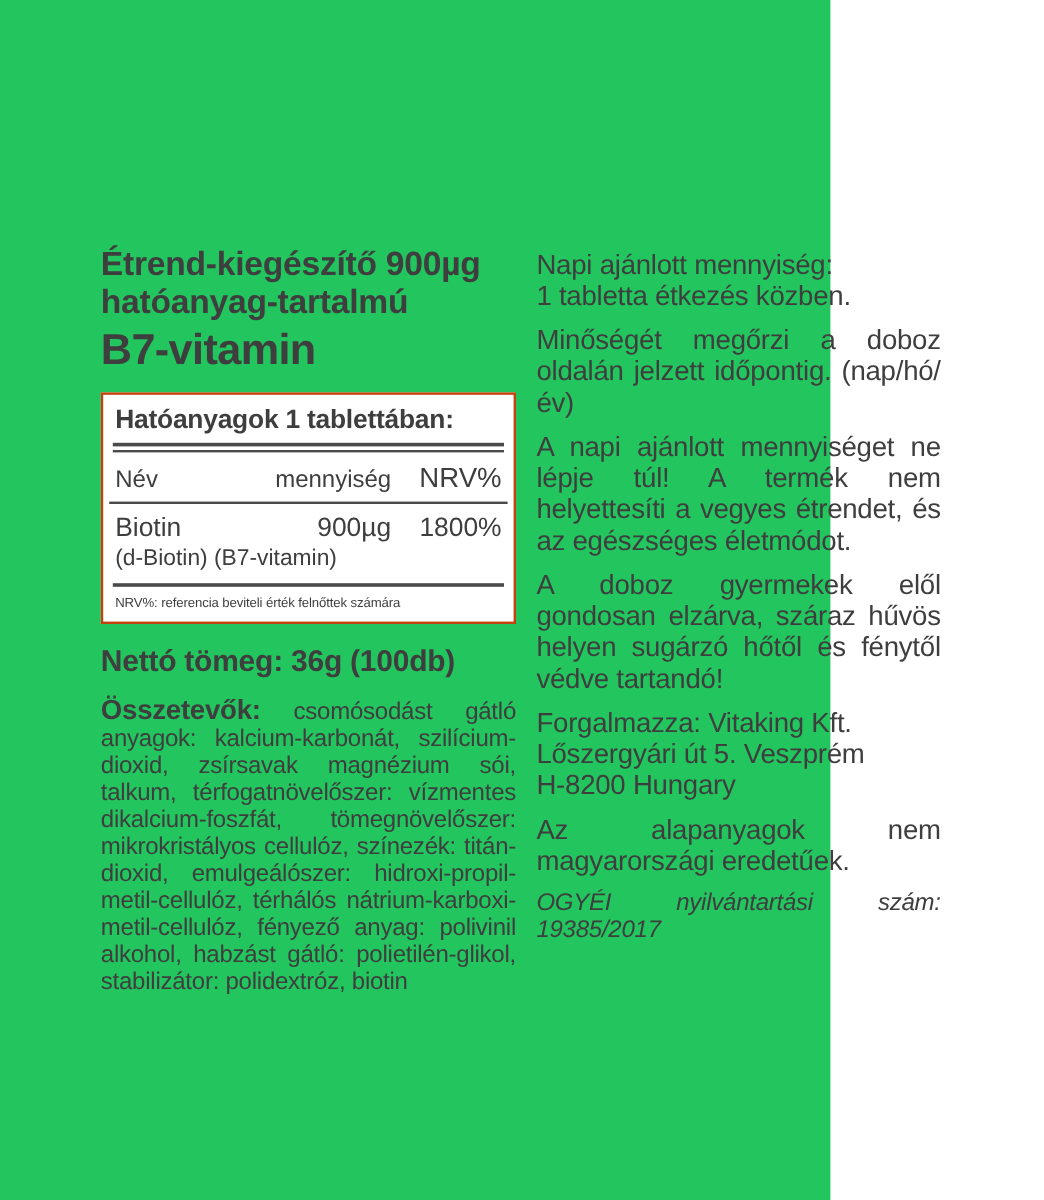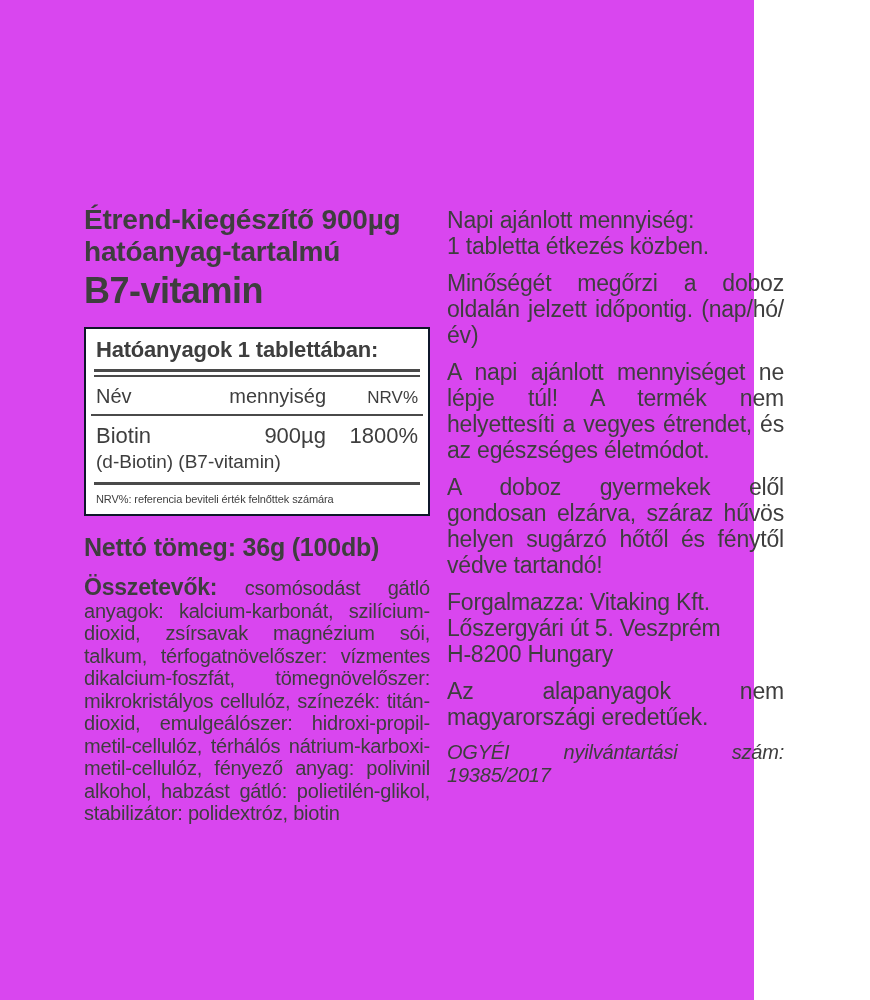--- a/index.html
+++ b/index.html
@@ -8,21 +8,21 @@
     background: #ffffff;
   }
   body {
     width: 870px;
     height: 1000px;
     font-family: "Liberation Sans", sans-serif;
     color: #3e3e3e;
     position: relative;
     overflow: hidden;
   }
-  .sheet { position: relative; width: 754px; height: 1000px; background: #d946ef; }
+  .sheet { position: relative; width: 692px; height: 1000px; background: #22c55e; }
 
   .col { position: absolute; }
   .col.left  { left: 84px;  top: 204px; width: 346px; }
   .col.right { left: 447px; top: 207px; width: 337px; }
 
   
   .headline {
     font-size: 28px;
     font-weight: bold;
     line-height: 32px;
@@ -31,21 +31,21 @@
   .product-name {
     font-size: 36px;
     font-weight: bold;
     line-height: 40px;
     margin-top: 3px;
     letter-spacing: -0.5px;
   }
 
   .ing-table {
     margin-top: 16px;
-    border: 2px solid #0f172a;
+    border: 2px solid #c2410c;
     background: #ffffff;
   }
   .t-title {
     font-weight: bold;
     font-size: 22px;
     padding: 8px 10px 6px;
     letter-spacing: -0.2px;
   }
   .rule-double {
     height: 3px;
@@ -53,21 +53,21 @@
     border-bottom: 2px solid #4a4a4a;
     margin: 0 8px;
   }
   .t-head {
     display: flex;
     align-items: baseline;
     padding: 8px 10px 6px;
     font-weight: normal;
     font-size: 20px;
   }
-  .t-head .c3 { font-size: 17px; }
+  .t-head .c3 { font-size: 23px; }
   .c1 { flex: 1; }
   .c2 { width: 130px; text-align: right; }
   .c3 { width: 92px;  text-align: right; }
   .rule-single { border-top: 2px solid #4a4a4a; margin: 0 5px; }
   .t-row {
     display: flex;
     align-items: baseline;
     padding: 7px 10px 0;
     font-size: 22px;
   }

